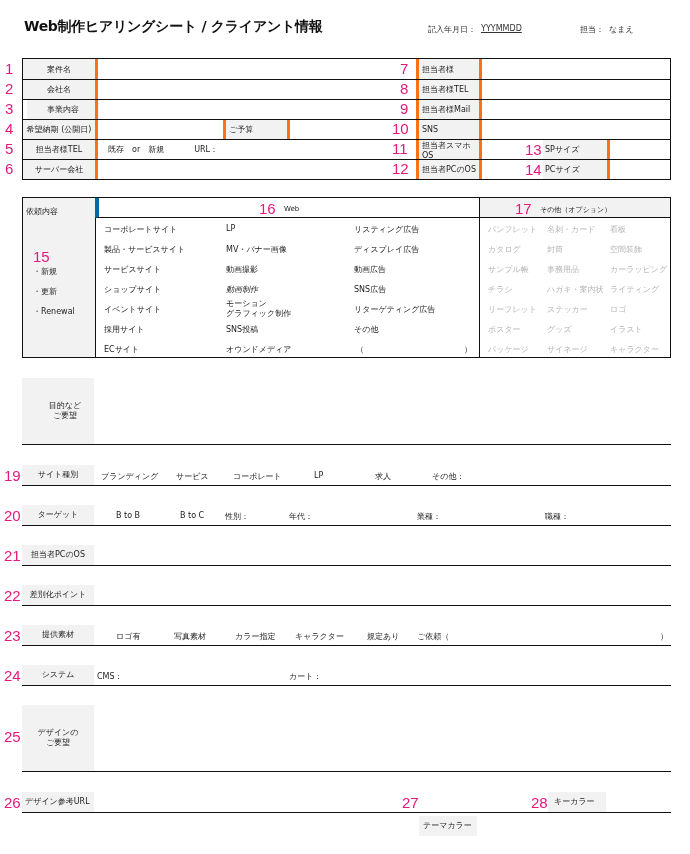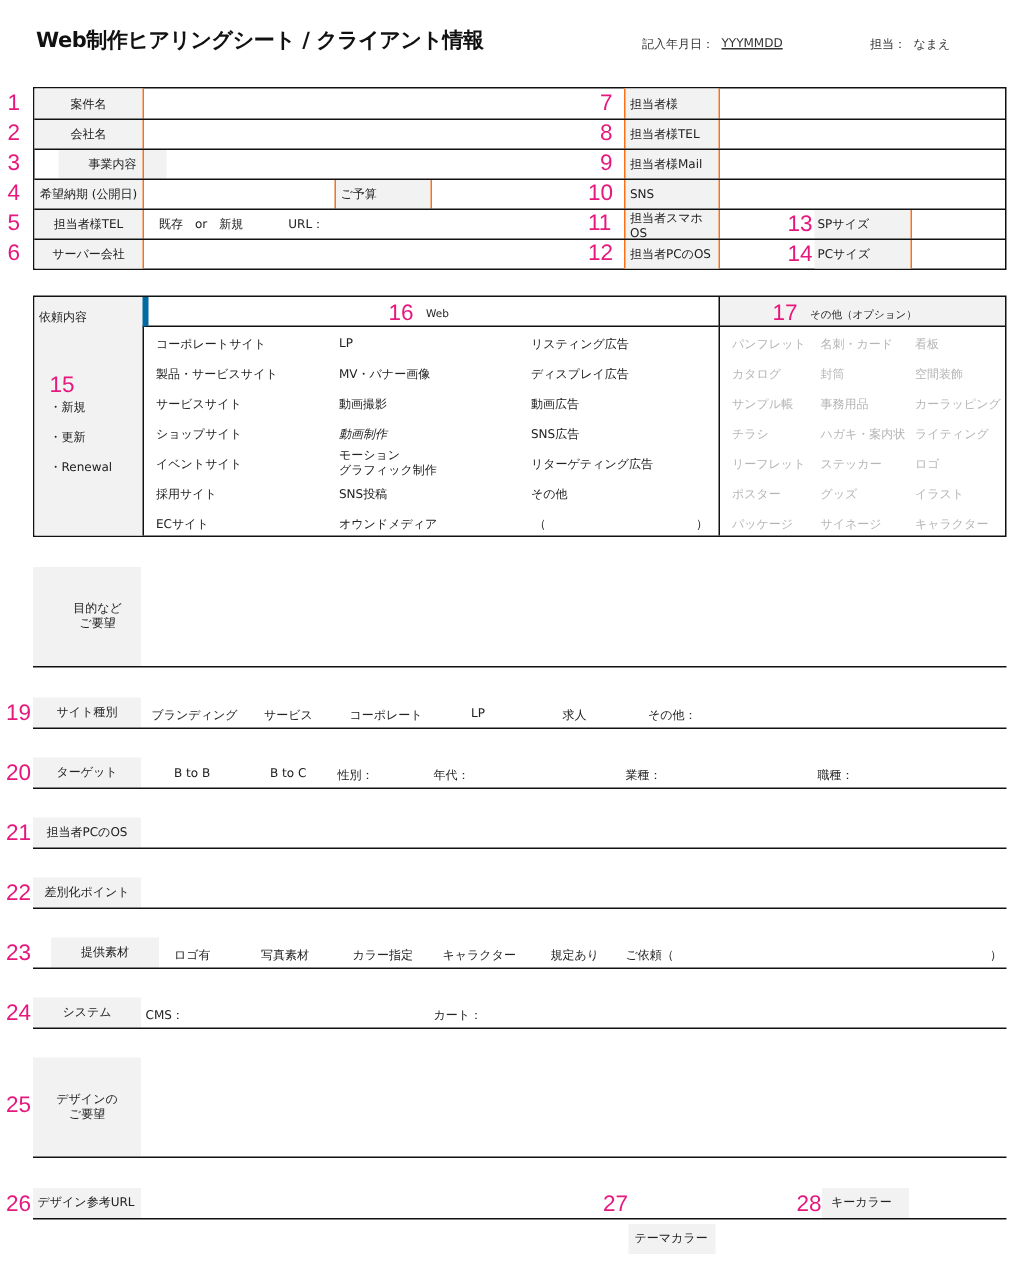--- a/index.html
+++ b/index.html
@@ -8,21 +8,21 @@
   .abs { position: absolute; }
   .title { left: 24px; top: 18px; font-size: 14px; font-weight: bold; color: #111; letter-spacing: -0.3px; }
   .meta { top: 24px; font-size: 8px; color: #333; }
   .num { position: absolute; color: #e5187e; font-family: "Liberation Sans", sans-serif; font-size: 15px; line-height: 1; }
   .t1 { position: absolute; left: 22px; top: 58px; width: 649px; border: 1px solid #111; }
   .row { position: absolute; left: 0; width: 647px; height: 20px; border-top: 1px solid #111; }
   .row.first { border-top: none; }
   .cell { position: absolute; top: 0; height: 100%; display: flex; align-items: center; font-size: 8px; }
   .lbl { background: #f2f2f2; }
   .center { justify-content: center; }
-  .bl { border-left: 1px solid #f97316; }
+  .bl { border-left: 3px solid #f97316; }
   .t2 { position: absolute; left: 22px; top: 197px; width: 649px; height: 161px; border: 1px solid #111; }
   .opt-gray { color: #b5b5b5; }
   .sec-label { position: absolute; background: #f2f2f2; display: flex; align-items: center; justify-content: center; font-size: 8px; text-align: center; line-height: 1.3; }
   .line { position: absolute; left: 22px; width: 649px; height: 0; border-top: 1.5px solid #111; }
   .item { position: absolute; font-size: 8px; white-space: nowrap; }
 </style>
 </head>
 <body>
 
 <div class="abs title">Web制作ヒアリングシート / クライアント情報</div>
@@ -48,21 +48,21 @@
   </div>
 
   <div class="row" style="top:20px;">
     <div class="cell lbl center" style="left:0;width:72px;">会社名</div>
     <div class="cell bl" style="left:72px;width:321px;"></div>
     <div class="cell bl lbl" style="left:393px;width:63px;padding-left:3px;">担当者様TEL</div>
     <div class="cell bl" style="left:456px;width:191px;"></div>
   </div>
 
   <div class="row" style="top:40px;">
-    <div class="cell lbl center" style="left:16px;width:72px;text-align:right;">事業内容</div>
+    <div class="cell lbl center" style="left:4px;width:72px;text-align:right;">事業内容</div>
     <div class="cell bl" style="left:72px;width:321px;"></div>
     <div class="cell bl lbl" style="left:393px;width:63px;padding-left:3px;">担当者様Mail</div>
     <div class="cell bl" style="left:456px;width:191px;"></div>
   </div>
 
   <div class="row" style="top:60px;">
     <div class="cell lbl center" style="left:0;width:72px;">希望納期 (公開日)</div>
     <div class="cell bl" style="left:72px;width:128px;"></div>
     <div class="cell bl lbl" style="left:200px;width:64px;padding-left:3px;">ご予算</div>
     <div class="cell bl" style="left:264px;width:129px;"></div>
@@ -212,21 +212,21 @@
 <div class="sec-label" style="left:22px;top:545px;width:72px;height:20px;">担当者PCのOS</div>
 <div class="abs" style="left:94px;top:545px;width:577px;height:20px;"></div>
 <div class="line" style="top:565px;"></div>
 
 <div class="num" style="left:4px;top:588px;">22</div>
 <div class="sec-label" style="left:22px;top:585px;width:72px;height:20px;">差別化ポイント</div>
 <div class="abs" style="left:94px;top:585px;width:577px;height:20px;"></div>
 <div class="line" style="top:605px;"></div>
 
 <div class="num" style="left:4px;top:628px;">23</div>
-<div class="sec-label" style="left:34px;top:625px;width:72px;height:20px;">提供素材</div>
+<div class="sec-label" style="left:22px;top:625px;width:72px;height:20px;">提供素材</div>
 <div class="item" style="left:116px;top:631px;">ロゴ有</div>
 <div class="item" style="left:174px;top:631px;">写真素材</div>
 <div class="item" style="left:235px;top:631px;">カラー指定</div>
 <div class="item" style="left:295px;top:631px;">キャラクター</div>
 <div class="item" style="left:367px;top:631px;">規定あり</div>
 <div class="item" style="left:417px;top:631px;">ご依頼（</div>
 <div class="item" style="left:660px;top:631px;">）</div>
 <div class="line" style="top:645px;"></div>
 
 <div class="num" style="left:4px;top:668px;">24</div>

